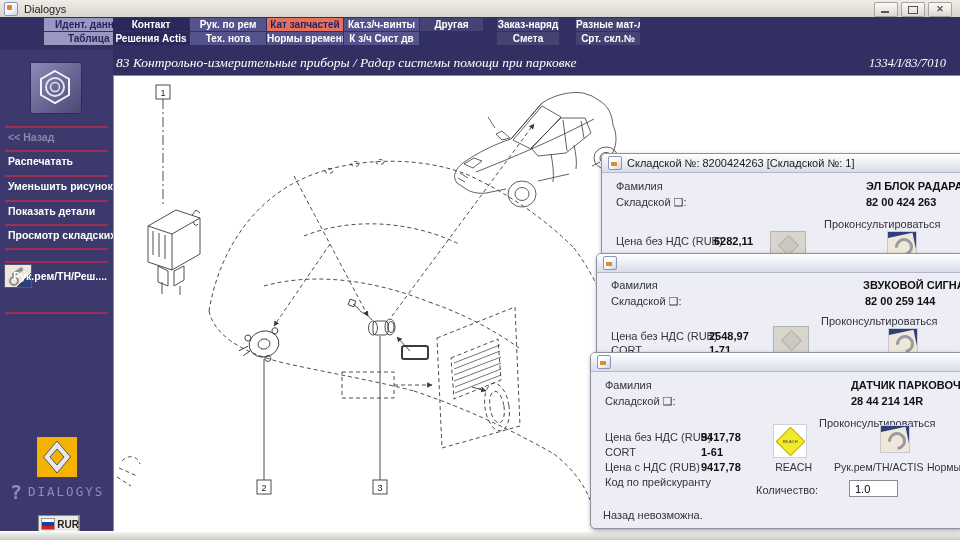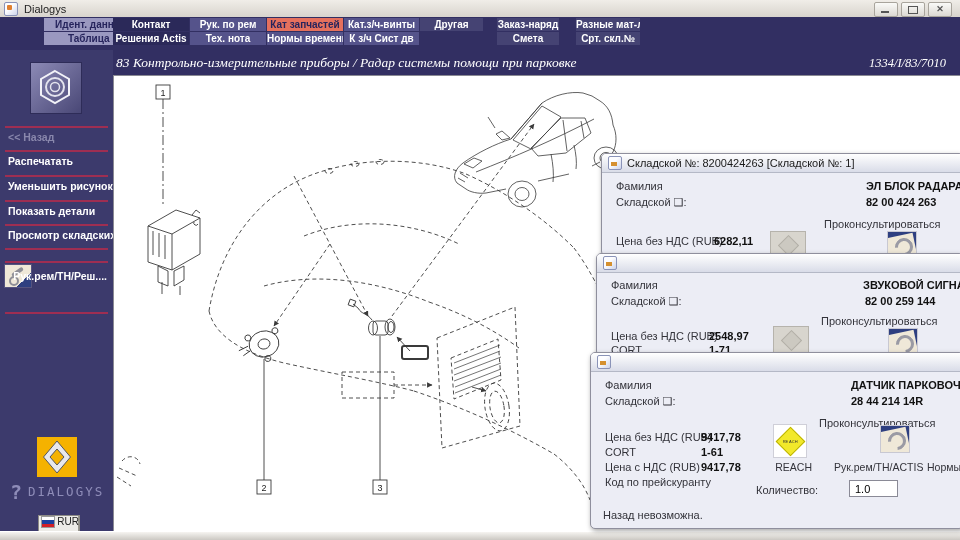--- a/index.html
+++ b/index.html
@@ -55,22 +55,22 @@
     background:#8f8f97;border-radius:2px;transform:rotate(-35deg);}
   .sico.wrenchdoc:after{content:"";position:absolute;left:4px;top:11px;width:6px;height:6px;
     border:2px solid #8f8f97;border-radius:50%;background:transparent;}
   .renault{position:absolute;left:37px;top:387px;width:40px;height:40px;cursor:pointer;}
   .dlglogo{position:absolute;left:10px;top:430px;width:100px;height:22px;color:#8e8cb8;}
   .dlglogo .qm{position:absolute;left:0;top:0;font-size:20px;font-weight:bold;
     font-family:"DejaVu Sans Mono",monospace;}
   .dlglogo .txt{position:absolute;left:18px;top:4px;font-size:12.5px;letter-spacing:2px;
     font-family:"DejaVu Sans Mono",monospace;}
   .rurbtn{position:absolute;left:38px;top:465px;width:40px;height:16px;background:#ecebe7;
-    border:1px solid #8d8b86;box-shadow:inset -1px -1px 0 #9a988f;display:flex;align-items:flex-start;
-    font-size:10px;font-weight:normal;color:#222;cursor:pointer;}
+    border:1px solid #8d8b86;box-shadow:inset -1px -1px 0 #9a988f;display:flex;align-items:center;
+    font-size:10px;font-weight:bold;color:#222;cursor:pointer;}
   .ruflag{width:15px;height:10px;margin:0 2px 0 2px;border:1px solid #999;
     background:linear-gradient(#fff 33%,#1b3f9e 33%,#1b3f9e 66%,#d21f26 66%);}
   
   .canvas{position:absolute;left:113px;top:75px;width:847px;height:456px;background:#fff;
     border-left:1px solid #8a8a93;border-top:1px solid #8a8a93;}
   .bottomstrip{position:absolute;left:0;top:531px;width:960px;height:9px;
     background:linear-gradient(#f6f4f1,#c6c3bd);border-top:1px solid #fff;border-bottom:1px solid #8a8a8a;}
   
   .dialog{position:absolute;background:#ecedf5;border:1px solid #8f8f9d;border-radius:5px;
     box-shadow:1px 2px 5px rgba(0,0,0,.35);overflow:hidden;}

